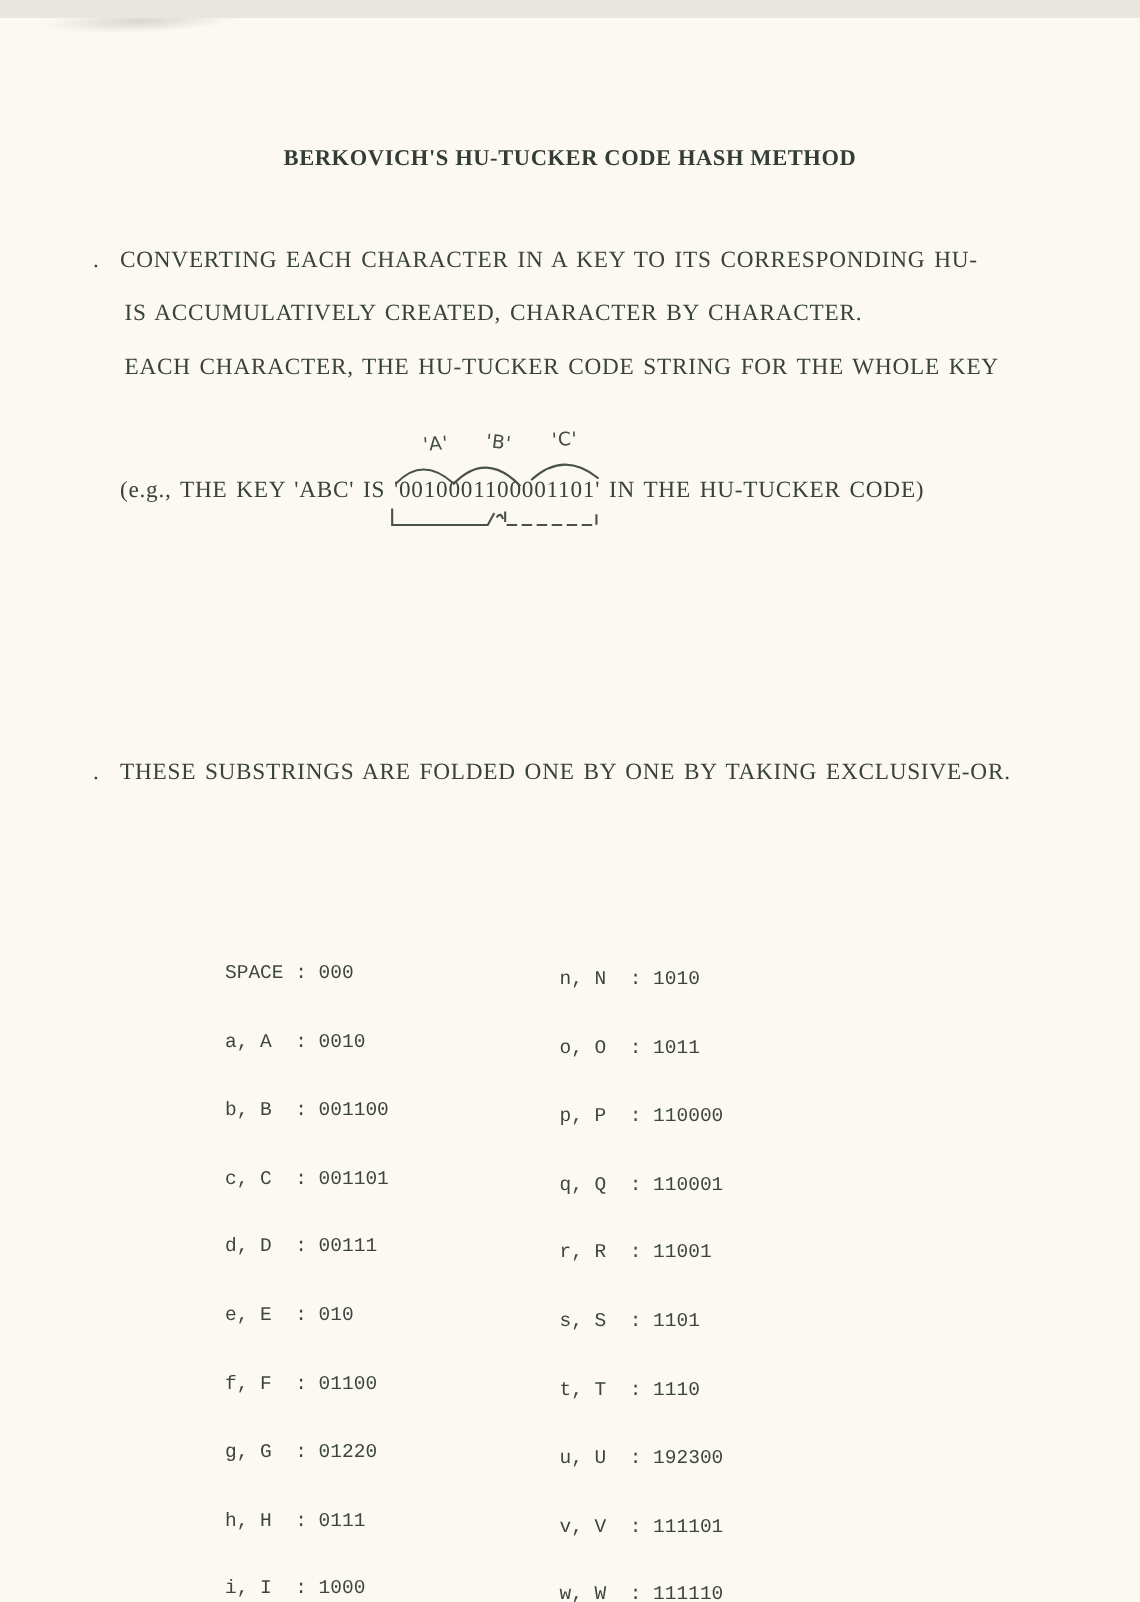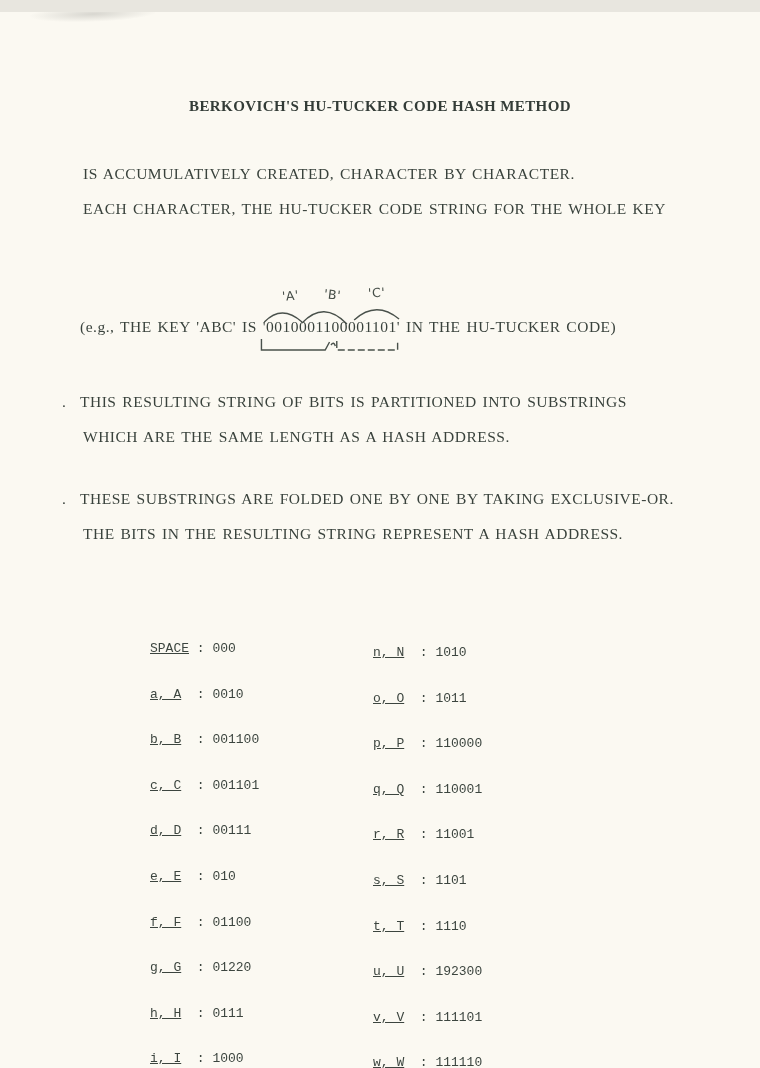--- a/index.html
+++ b/index.html
@@ -63,57 +63,53 @@
   .code-table {
     position:absolute; top:599px; left:0; width:100%;
     font-family:"Liberation Mono", monospace;
     font-size:13px;
     color:#3c453f;
   }
   .tcol { position:absolute; top:0; white-space:pre; }
   .tcol-left  { left:150px; }
   .tcol-right { left:373px; top:4px; }
   .trow { display:block; line-height:15.6px; white-space:pre; }
-  .tlabel { display:inline-block; width:6ch;text-decoration:underline; }
+  .tlabel { display:inline-block; width:6ch; }
 </style>
 </head>
 <body>
 
 <div class="page">
 
   <div class="smudge-top"></div>
 
   <div class="doc-title">BERKOVICH'S HU-TUCKER CODE HASH METHOD</div>
 
   <div class="para" style="top:144px">
+    <span class="line first"><span class="bullet">.</span><span>CONVERTING EACH CHARACTER IN A KEY TO ITS CORRESPONDING HU-</span></span>
     <span class="line cont">IS ACCUMULATIVELY CREATED, CHARACTER BY CHARACTER.</span>
     <span class="line cont">EACH CHARACTER, THE HU-TUCKER CODE STRING FOR THE WHOLE KEY</span>
   </div>
 
   <div class="eg-line">
     <span>(e.g., THE KEY 'ABC' IS '</span><span class="binary-wrap"><svg class="ann-svg" viewBox="0 0 100 74" preserveAspectRatio="none">
         <g fill="none" stroke="#49514b" stroke-width="1.4" vector-effect="non-scaling-stroke">
           <path d="M3,37 Q15,19 29,37" vector-effect="non-scaling-stroke"></path>
           <path d="M29,38 Q44,15 60,39" vector-effect="non-scaling-stroke"></path>
           <path d="M65,35 Q80,15 96,34" vector-effect="non-scaling-stroke"></path>
           <path d="M1,54 L1,65 L45,65 L48,57" vector-effect="non-scaling-stroke"></path>
           <path d="M53,56 L53,65 L95,65 L95,56" stroke-dasharray="7,3" vector-effect="non-scaling-stroke"></path>
           <path d="M49,60 Q51,56 52,61" vector-effect="non-scaling-stroke"></path>
         </g>
       </svg><span class="ann-letter ann-a">'A'</span><span class="ann-letter ann-b">'B'</span><span class="ann-letter ann-c">'C'</span><span>0010001100001101</span></span><span>' IN THE HU-TUCKER CODE)</span>
   </div>
 
-  <div class="para" style="top:372px">
-    <span class="line first"><span class="bullet">.</span><span>THIS RESULTING STRING OF BITS IS PARTITIONED INTO SUBSTRINGS</span></span>
-    <span class="line cont">WHICH ARE THE SAME LENGTH AS A HASH ADDRESS.</span>
-  </div>
 
-  <div class="para" style="top:469px">
+  <div class="para" style="top:485px">
     <span class="line first"><span class="bullet">.</span><span>THESE SUBSTRINGS ARE FOLDED ONE BY ONE BY TAKING EXCLUSIVE-OR.</span></span>
-    <span class="line cont">THE BITS IN THE RESULTING STRING REPRESENT A HASH ADDRESS.</span>
   </div>
 
   <div class="code-table">
     <div class="tcol tcol-left">
       <span class="trow"><span class="tlabel">SPACE</span><span>: </span><span>000</span></span>
       <span class="trow"><span class="tlabel">a, A</span><span>: </span><span>0010</span></span>
       <span class="trow"><span class="tlabel">b, B</span><span>: </span><span>001100</span></span>
       <span class="trow"><span class="tlabel">c, C</span><span>: </span><span>001101</span></span>
       <span class="trow"><span class="tlabel">d, D</span><span>: </span><span>00111</span></span>
       <span class="trow"><span class="tlabel">e, E</span><span>: </span><span>010</span></span>

